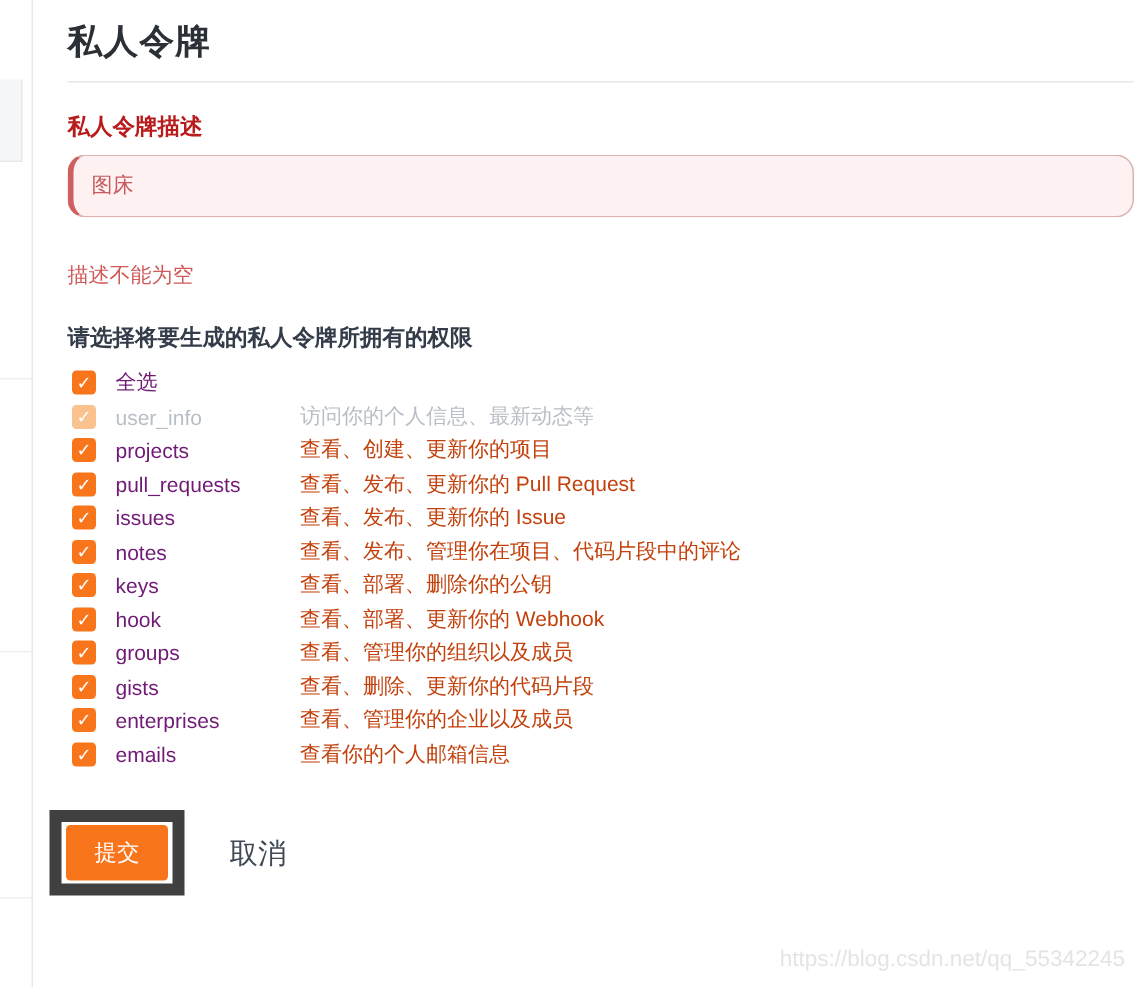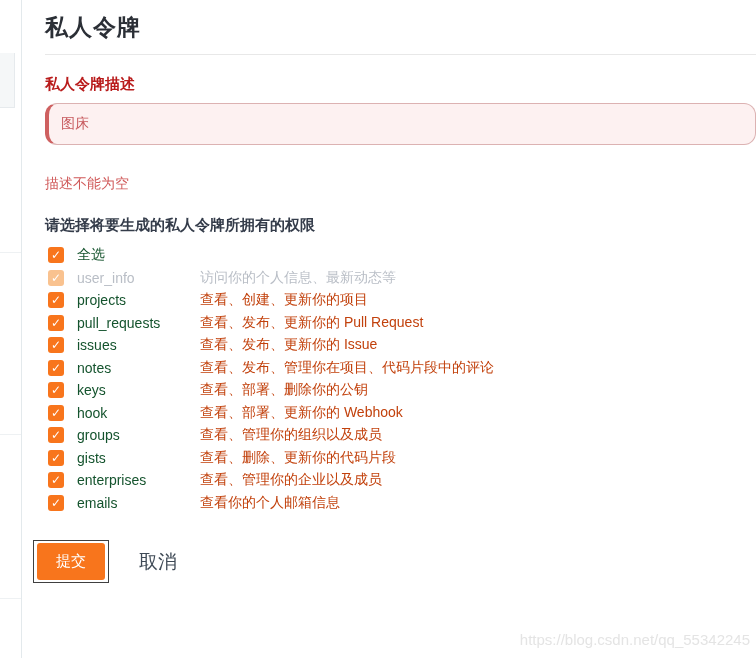--- a/index.html
+++ b/index.html
@@ -28,26 +28,26 @@
     font-family:"Liberation Sans","DejaVu Sans",sans-serif;
   }
   .error-text{margin-top:30px;color:#d05a5a;font-size:14px;}
   .perm-heading{margin-top:23px;font-weight:bold;font-size:15px;color:#343c4a;}
   .perm-list{margin-top:9px;}
   .perm-row{display:flex;align-items:center;height:22.5px;padding-left:3px;font-size:14px;}
   .checkbox{
     width:16px;height:16px;border-radius:3px;background:#f8751c;color:#fff;flex:none;
     font-size:12px;line-height:16px;text-align:center;font-weight:bold;cursor:pointer;
   }
-  .perm-label{margin-left:13px;width:123px;color:#14532d;flex:none;overflow:hidden;}
+  .perm-label{margin-left:13px;width:123px;color:#701a75;flex:none;overflow:hidden;}
   .perm-desc{color:#c2410c;}
   .perm-row.disabled .checkbox{background:#f9c28f;cursor:default;}
   .perm-row.disabled .perm-label,.perm-row.disabled .perm-desc{color:#b9bec6;}
   .actions{display:flex;align-items:center;margin-top:26px;}
-  .annotation-box{border:1px solid #404040;padding:2px 3px;margin-left:-12px;display:inline-block;}
+  .annotation-box{border:8px solid #404040;padding:2px 3px;margin-left:-12px;display:inline-block;}
   .submit-btn{
     background:#f8751c;color:#fff;border:none;border-radius:3px;font-size:15px;
     padding:9px 19px;cursor:pointer;font-family:"Liberation Sans","DejaVu Sans",sans-serif;
   }
   .cancel-link{margin-left:30px;color:#3f4a56;font-size:19px;text-decoration:none;cursor:pointer;}
   .watermark{position:absolute;right:6px;bottom:10px;color:#e4e4e4;font-size:15px;pointer-events:none;}
 </style>
 </head>
 <body>
 

